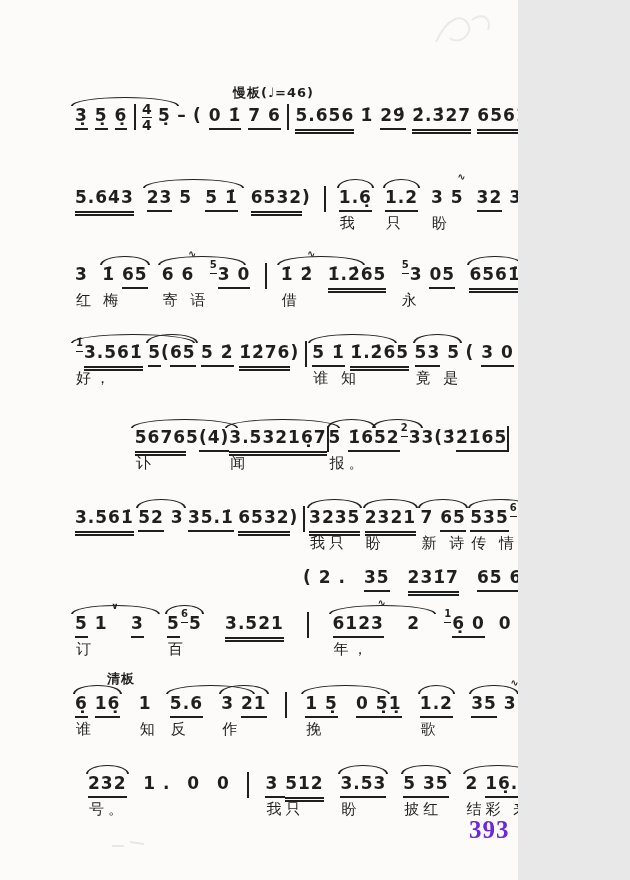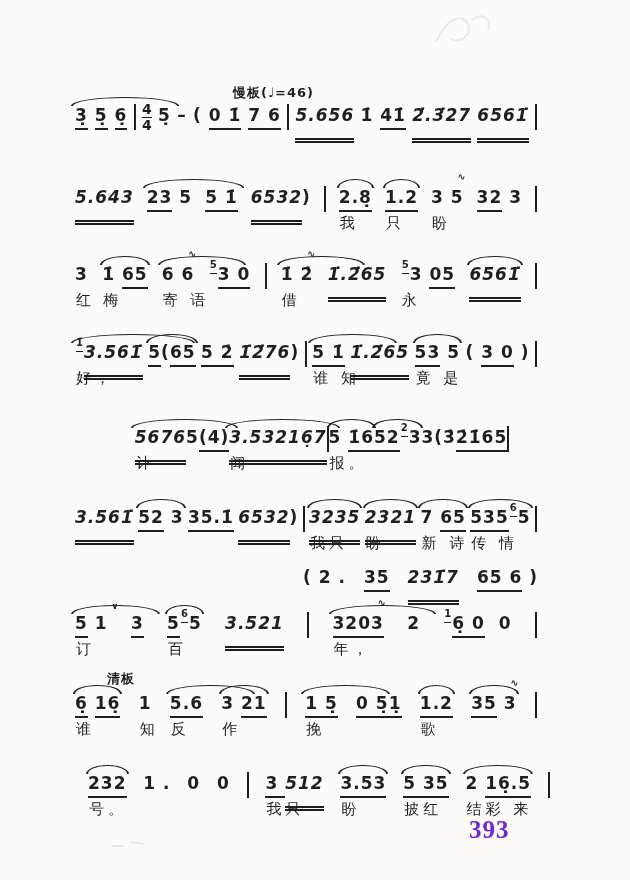--- a/index.html
+++ b/index.html
@@ -1,17 +1,17 @@
 <!DOCTYPE html>
 <html><head>
 <meta charset="utf-8">
 <style>
   html,body{margin:0;padding:0;}
   body{background:#e8e8e8;font-family:"DejaVu Sans",sans-serif;}
-  .page{position:relative;width:630px;height:880px;background:#fcfbf9;overflow:hidden;color:#1f1f1f;}
+  .page{position:relative;width:518px;height:880px;background:#fcfbf9;overflow:hidden;color:#1f1f1f;}
 
   
   .tempo{position:absolute;left:233px;top:84px;font-size:13px;font-weight:600;letter-spacing:1px;}
 
   
   .line{position:absolute;display:flex;align-items:flex-start;justify-content:space-between;height:30px;}
   .l0{top:106px;left:75px;width:462px;}
   .l1{top:188px;left:75px;width:462px;}
   .l2{top:265px;left:75px;width:462px;}
   .l3{top:343px;left:75px;width:462px;}
@@ -20,21 +20,21 @@
   .l6{top:568px;left:303px;width:238px;justify-content:flex-start;column-gap:18px;}
   .l7{top:614px;left:75px;width:462px;}
   .l8{top:694px;left:75px;width:462px;}
   .l9{top:774px;left:88px;width:462px;}
 
   .line-label{position:absolute;left:0;top:-24px;font-size:13px;font-weight:700;letter-spacing:1px;margin-left:32px;}
 
   .grp{position:relative;display:inline-flex;align-items:flex-start;font-size:17px;font-weight:700;letter-spacing:1px;white-space:pre;line-height:1.15;}
   .part{display:inline-block;padding-bottom:2px;}
   .u1{border-bottom:2px solid #1f1f1f;}
-  .u2{border-bottom:5px double #1f1f1f;padding-bottom:12px;font-style:italic;}
+  .u2{border-bottom:5px double #1f1f1f;padding-bottom:3px;}
   .sup{font-size:10px;position:relative;top:-6px;margin:0 1px;letter-spacing:0;}
   .sup.u1,.sup{border-bottom:1.5px solid #1f1f1f;}
 
   
   .a1::before,.a2::before{content:"";position:absolute;top:-9px;height:8px;
     border:solid #1f1f1f;border-width:1.6px 2px 0 2px;
     border-radius:50% 50% 0 0 / 100% 100% 0 0;}
   .a1::before{left:-2px;right:-2px;}
   .a2::before{left:-4px;right:-52px;}
 
@@ -72,32 +72,32 @@
         <span class="bar"></span>
         <span class="meter">
           <span class="num">4</span>
           <span class="den">4</span>
         </span>
         <span class="grp"><span class="part">5̣</span></span>
         <span class="grp"><span class="part">–</span></span>
         <span class="grp"><span class="part">( </span><span class="part u1">0 1̇</span><span class="part"> </span><span class="part u1">7 6</span></span>
         <span class="bar"></span>
         <span class="grp"><span class="part u2">5.656</span></span>
-        <span class="grp"><span class="part">1̇ </span><span class="part u1">41̇</span></span>
+        <span class="grp"><span class="part">1̇ </span><span class="part u1">29̇</span></span>
         <span class="grp"><span class="part u2">2̇.3̇27</span></span>
         <span class="grp"><span class="part u2">6561̇</span></span>
         <span class="bar"></span>
       </div>
       <div class="line l1">
         <span class="grp"><span class="part u2">5.643</span></span>
         <span class="grp a2"><span class="part u1">23</span><span class="part"> 5</span></span>
         <span class="grp"><span class="part u1">5 1̇</span></span>
         <span class="grp"><span class="part u2">6532</span><span class="part">)</span></span>
         <span class="bar"></span>
-        <span class="grp a1"><span class="part u1">2.8̣</span><span class="lyric">我</span></span>
+        <span class="grp a1"><span class="part u1">1.6̣</span><span class="lyric">我</span></span>
         <span class="grp a1"><span class="part u1">1.2</span><span class="lyric">只</span></span>
         <span class="grp"><span class="part">3 5</span><span class="ornament">∿</span><span class="lyric">盼</span></span>
         <span class="grp"><span class="part u1">32</span><span class="part"> 3</span></span>
         <span class="bar"></span>
       </div>
       <div class="line l2">
         <span class="grp"><span class="part">3</span><span class="lyric">红</span></span>
         <span class="grp a1"><span class="part">1̇ </span><span class="part u1">65</span><span class="lyric">梅</span></span>
         <span class="grp a2"><span class="part">6 6</span><span class="ornament">∿</span><span class="lyric">寄 语</span></span>
         <span class="grp"><span class="part sup">5</span><span class="part u1">3 0</span></span>
@@ -149,21 +149,21 @@
         <span class="grp"><span class="part u1">35</span></span>
         <span class="grp"><span class="part u2">231̇7</span></span>
         <span class="grp"><span class="part u1">65 6</span><span class="part"> )</span></span>
       </div>
       <div class="line l7">
         <span class="grp a2"><span class="part u1">5</span><span class="part"> 1</span><span class="breath">∨</span><span class="lyric">订</span></span>
         <span class="grp"><span class="part u1">3</span></span>
         <span class="grp a1"><span class="part u1">5</span><span class="part sup">6</span><span class="part">5</span><span class="lyric">百</span></span>
         <span class="grp"><span class="part u2">3.521</span></span>
         <span class="bar"></span>
-        <span class="grp a2"><span class="part u1">3203</span><span class="ornament">∿</span><span class="lyric">年，</span></span>
+        <span class="grp a2"><span class="part u1">6123</span><span class="ornament">∿</span><span class="lyric">年，</span></span>
         <span class="grp"><span class="part">2</span></span>
         <span class="grp"><span class="part sup">1</span><span class="part u1">6̣ 0</span><span class="part">  0</span></span>
         <span class="bar"></span>
       </div>
       <div class="line l8">
         <span class="line-label">清板</span>
         <span class="grp a1"><span class="part u1">6̣</span><span class="part"> </span><span class="part u1">16̣</span><span class="lyric">谁</span></span>
         <span class="grp"><span class="part">1</span><span class="lyric">知</span></span>
         <span class="grp a2"><span class="part u1">5.6</span><span class="lyric">反</span></span>
         <span class="grp a1"><span class="part">3 </span><span class="part u1">21</span><span class="lyric">作</span></span>

